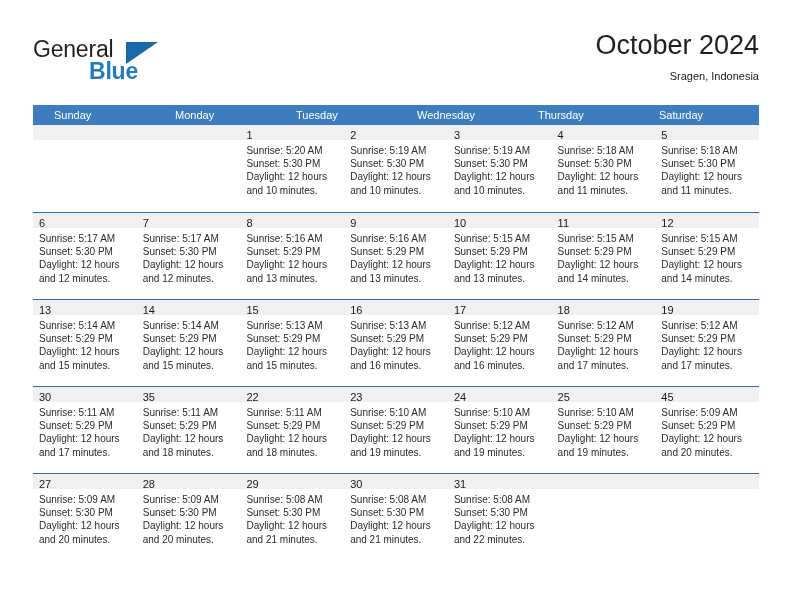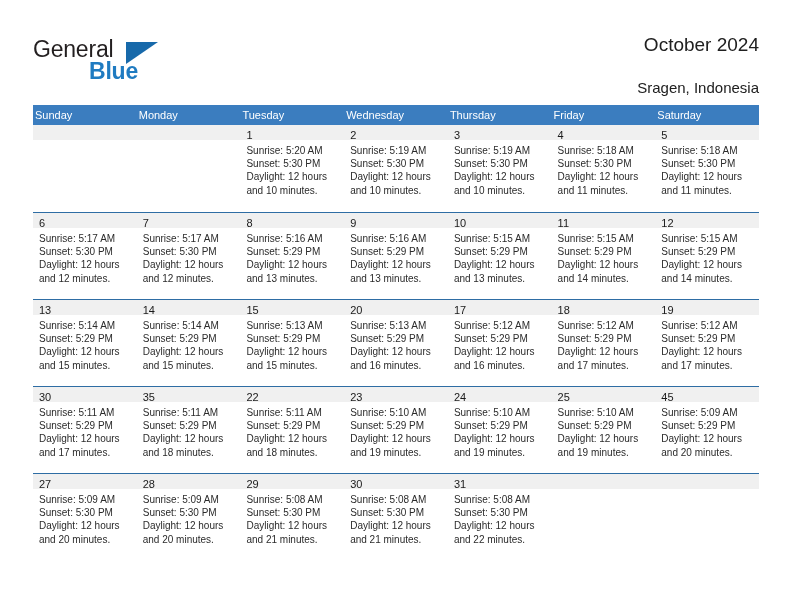--- a/index.html
+++ b/index.html
@@ -64,51 +64,51 @@
     border-bottom: 22px solid transparent;
   }
 
   .title-block {
     position: absolute;
     right: 0;
     top: 0;
     text-align: right;
   }
   .cal-title {
-    font-size: 19px;
+    font-size: 27px;
     color: #202020;
     line-height: 34px;
     white-space: nowrap;
   }
   .cal-subtitle {
-    font-size: 15px;
+    font-size: 11px;
     color: #202020;
     line-height: 22px;
-    margin-top: 15px;
+    margin-top: 3px;
     white-space: nowrap;
   }
 
   
   .calendar {
     position: absolute;
     left: 33px;
     top: 105px;
     width: 726px;
   }
   .weekdays {
     display: flex;
     background: #3b7dbf;
     height: 20px;
   }
   .weekday {
     flex: 1 1 0;
     color: #ffffff;
     font-size: 11px;
     line-height: 20px;
-    padding-left: 2px;
+    padding-left: 21px;
     box-sizing: border-box;
     overflow: hidden;
     white-space: nowrap;
   }
   .week {
     display: flex;
     height: 87px;
     border-top: 1.4px solid #2e6da4;
     box-sizing: border-box;
   }
@@ -165,21 +165,20 @@
   </div>
 
   <div class="calendar">
 
     <div class="weekdays">
       <div class="weekday">Sunday</div>
       <div class="weekday">Monday</div>
       <div class="weekday">Tuesday</div>
       <div class="weekday">Wednesday</div>
       <div class="weekday">Thursday</div>
-      <div class="weekday">Friday</div>
       <div class="weekday">Saturday</div>
     </div>
 
     <div id="weeks-container">
         <div class="week first">
           <div class="day empty">
             <div class="day-strip"><span class="day-num"></span></div>
           </div>
           <div class="day empty">
             <div class="day-strip"><span class="day-num"></span></div>
@@ -317,21 +316,21 @@
           <div class="day">
             <div class="day-strip"><span class="day-num">15</span></div>
             <div class="day-body">
               <div class="day-line">Sunrise: 5:13 AM</div>
               <div class="day-line">Sunset: 5:29 PM</div>
               <div class="day-line">Daylight: 12 hours</div>
               <div class="day-line">and 15 minutes.</div>
             </div>
           </div>
           <div class="day">
-            <div class="day-strip"><span class="day-num">20</span></div>
+            <div class="day-strip"><span class="day-num">16</span></div>
             <div class="day-body">
               <div class="day-line">Sunrise: 5:13 AM</div>
               <div class="day-line">Sunset: 5:29 PM</div>
               <div class="day-line">Daylight: 12 hours</div>
               <div class="day-line">and 16 minutes.</div>
             </div>
           </div>
           <div class="day">
             <div class="day-strip"><span class="day-num">17</span></div>
             <div class="day-body">

